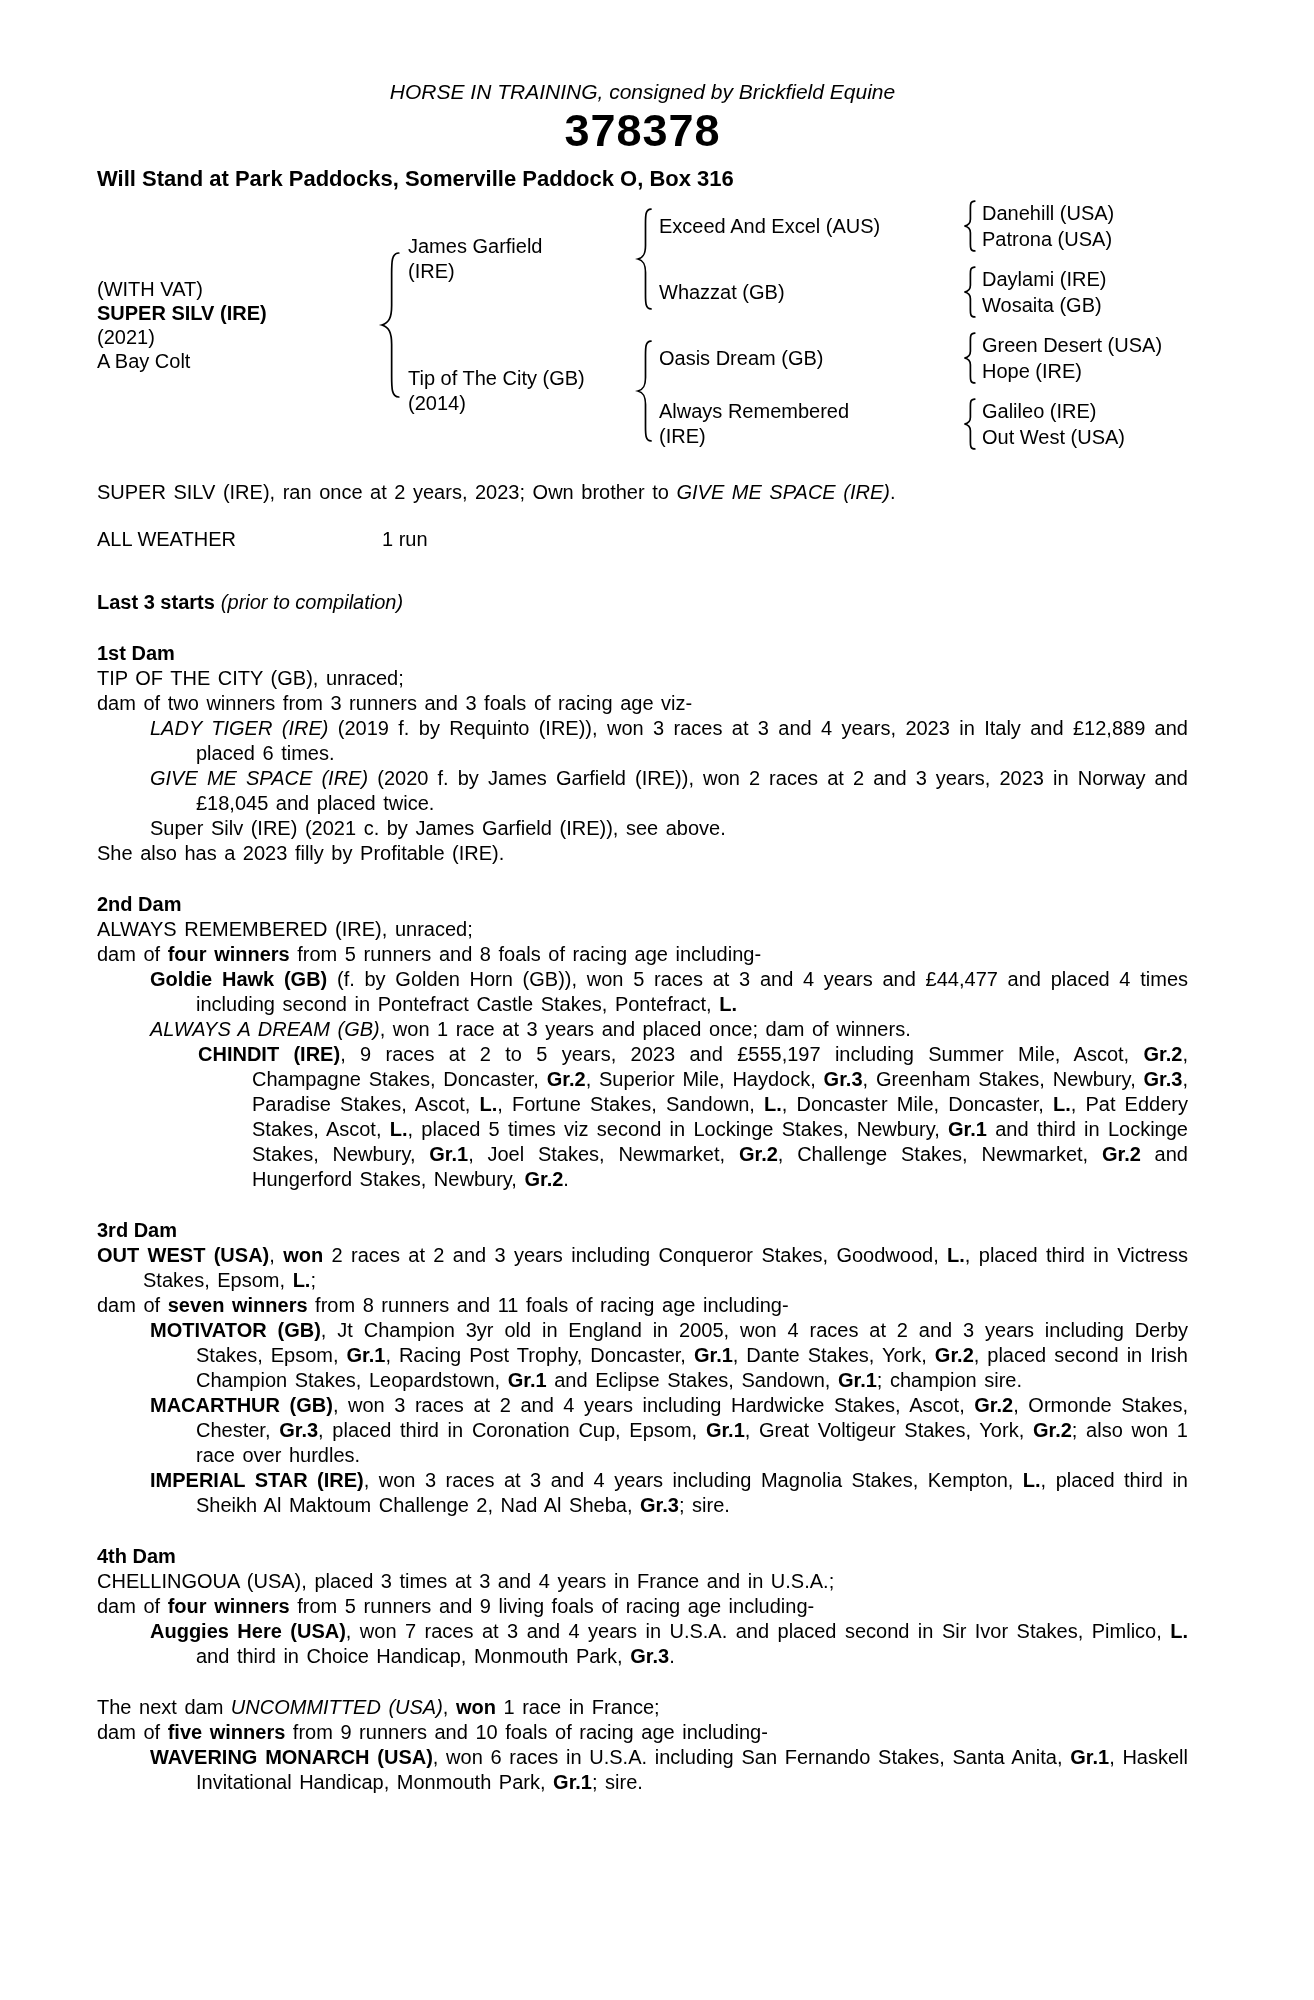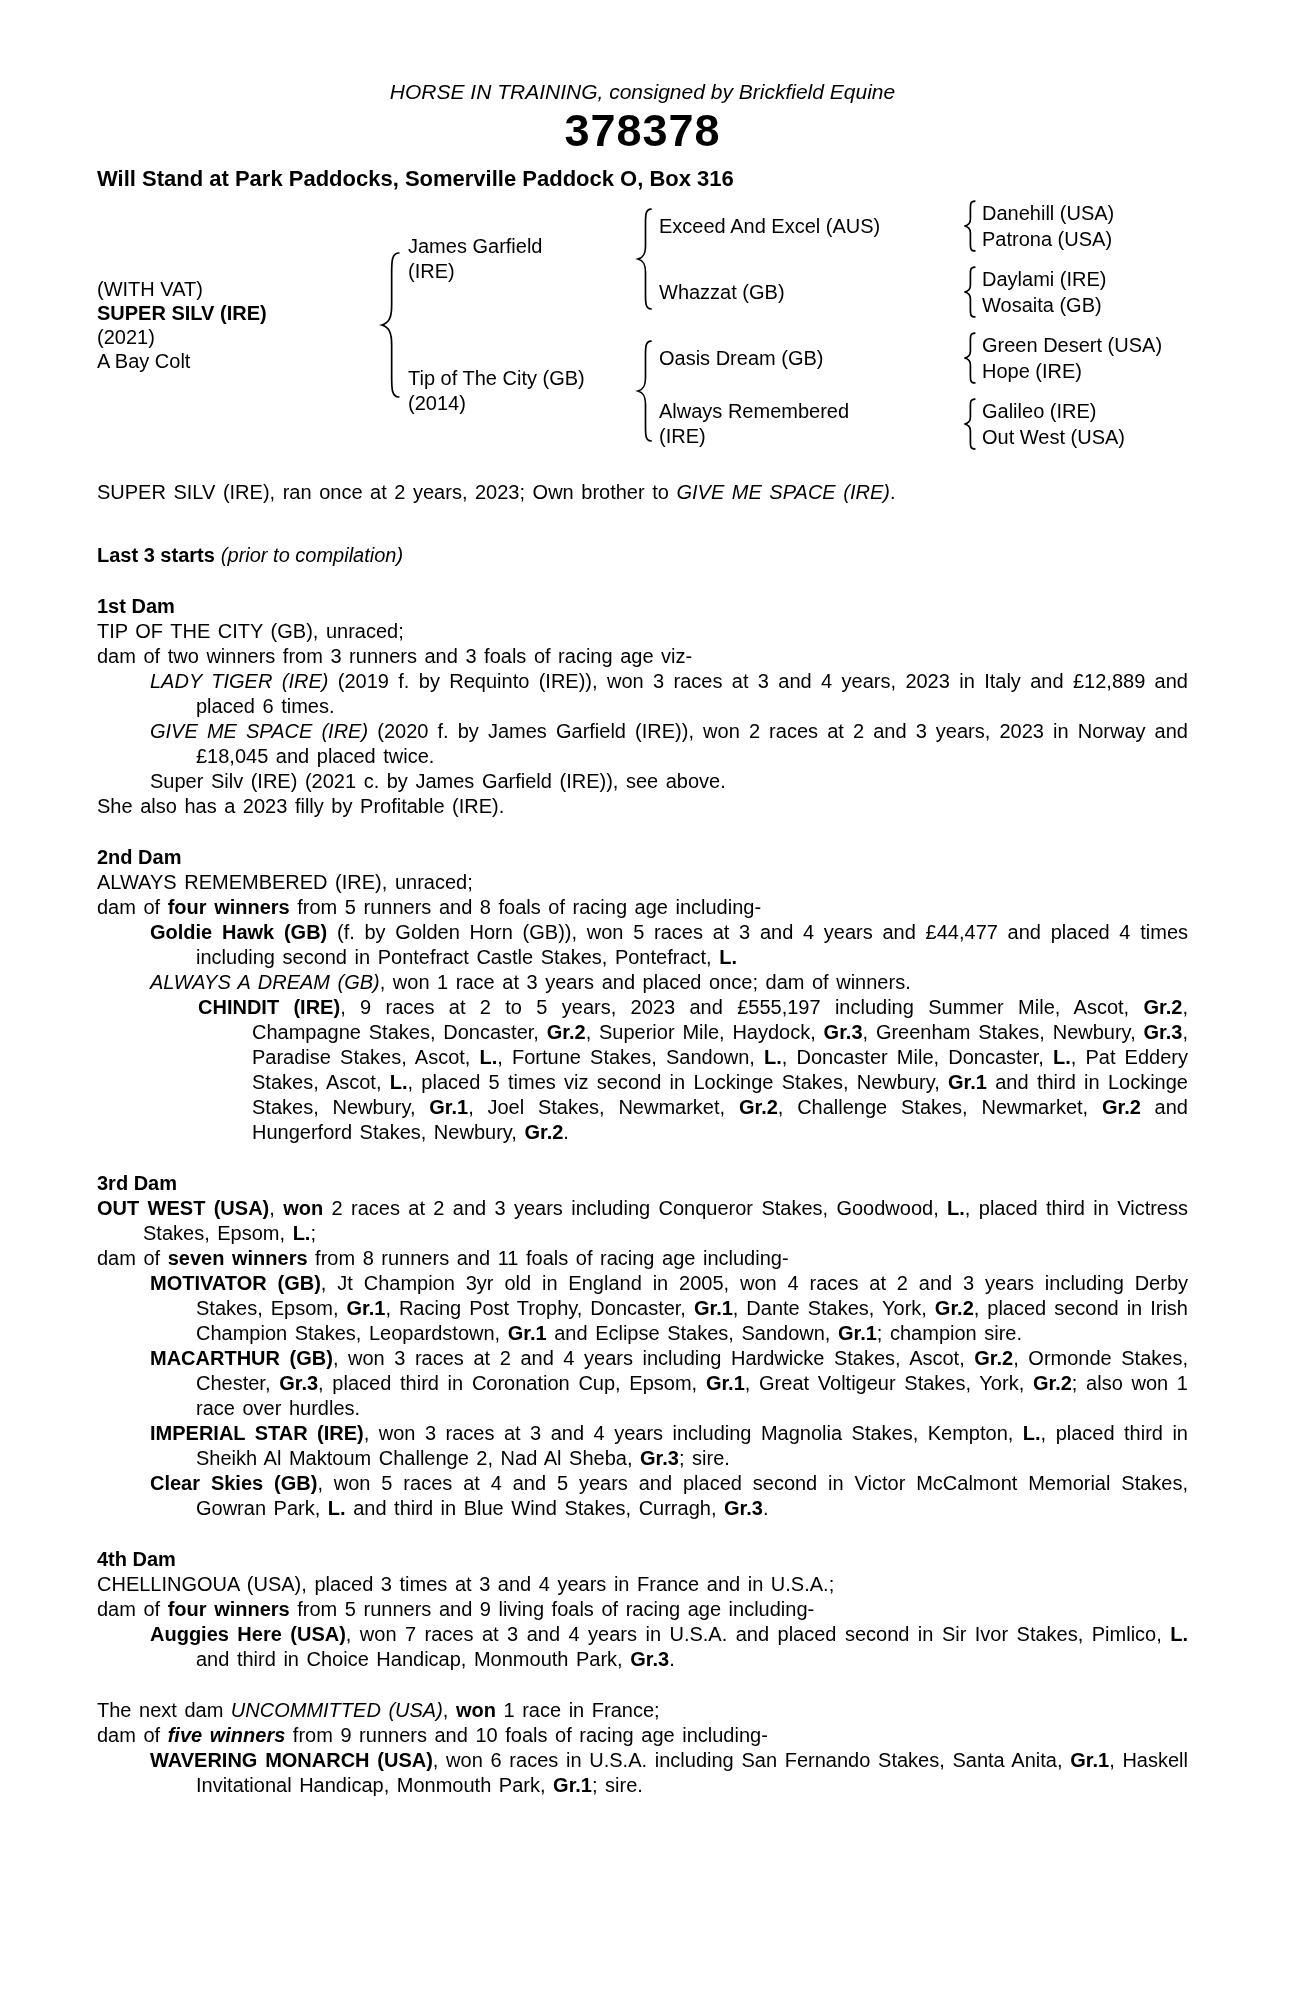--- a/index.html
+++ b/index.html
@@ -144,20 +144,23 @@
                 <div class="gen3-name">Out West (USA)</div>
               </div>
             </div>
           </div>
         </div>
       </div>
     </div>
 
   <p class="p summary" id="summary"><span>SUPER SILV (IRE), ran once at 2 years, 2023; Own brother to </span><span style="font-style: italic;">GIVE ME SPACE (IRE)</span><span>.</span></p>
 
+  <div class="stats-row">
+    <span class="stats-surface">ALL WEATHER</span><span>1 run</span>
+  </div>
 
   <div class="last3">
     <span class="b">Last 3 starts</span><span class="last3-sub">(prior to compilation)</span>
   </div>
 
 
   <div id="sections">
       <p class="dam-head">1st Dam</p>
       <p class="p"><span>TIP OF THE CITY (GB), unraced;</span></p>
       <p class="p"><span>dam of </span><span style="font-weight: 400;">two winners</span><span> from 3 runners and 3 foals of racing age viz-</span></p>
@@ -170,23 +173,22 @@
       <p class="p"><span>dam of </span><span style="font-weight: 700;">four winners</span><span> from 5 runners and 8 foals of racing age including-</span></p>
       <p class="p ind1 hang1"><span style="font-weight: 700;">Goldie Hawk (GB)</span><span> (f. by Golden Horn (GB)), won 5 races at 3 and 4 years and £44,477 and placed 4 times including second in Pontefract Castle Stakes, Pontefract, </span><span style="font-weight: 700;">L.</span></p>
       <p class="p ind1 hang1"><span style="font-style: italic;">ALWAYS A DREAM (GB)</span><span>, won 1 race at 3 years and placed once; dam of winners.</span></p>
       <p class="p ind2 hang2"><span style="font-weight: 700;">CHINDIT (IRE)</span><span>, 9 races at 2 to 5 years, 2023 and £555,197 including Summer Mile, Ascot, </span><span style="font-weight: 700;">Gr.2</span><span>, Champagne Stakes, Doncaster, </span><span style="font-weight: 700;">Gr.2</span><span>, Superior Mile, Haydock, </span><span style="font-weight: 700;">Gr.3</span><span>, Greenham Stakes, Newbury, </span><span style="font-weight: 700;">Gr.3</span><span>, Paradise Stakes, Ascot, </span><span style="font-weight: 700;">L.</span><span>, Fortune Stakes, Sandown, </span><span style="font-weight: 700;">L.</span><span>, Doncaster Mile, Doncaster, </span><span style="font-weight: 700;">L.</span><span>, Pat Eddery Stakes, Ascot, </span><span style="font-weight: 700;">L.</span><span>, placed 5 times viz second in Lockinge Stakes, Newbury, </span><span style="font-weight: 700;">Gr.1</span><span> and third in Lockinge Stakes, Newbury, </span><span style="font-weight: 700;">Gr.1</span><span>, Joel Stakes, Newmarket, </span><span style="font-weight: 700;">Gr.2</span><span>, Challenge Stakes, Newmarket, </span><span style="font-weight: 700;">Gr.2</span><span> and Hungerford Stakes, Newbury, </span><span style="font-weight: 700;">Gr.2</span><span>.</span></p>
       <p class="dam-head">3rd Dam</p>
       <p class="p hang1"><span style="font-weight: 700;">OUT WEST (USA)</span><span>, </span><span style="font-weight: 700;">won</span><span> 2 races at 2 and 3 years including Conqueror Stakes, Goodwood, </span><span style="font-weight: 700;">L.</span><span>, placed third in Victress Stakes, Epsom, </span><span style="font-weight: 700;">L.</span><span>;</span></p>
       <p class="p"><span>dam of </span><span style="font-weight: 700;">seven winners</span><span> from 8 runners and 11 foals of racing age including-</span></p>
       <p class="p ind1 hang1"><span style="font-weight: 700;">MOTIVATOR (GB)</span><span>, Jt Champion 3yr old in England in 2005, won 4 races at 2 and 3 years including Derby Stakes, Epsom, </span><span style="font-weight: 700;">Gr.1</span><span>, Racing Post Trophy, Doncaster, </span><span style="font-weight: 700;">Gr.1</span><span>, Dante Stakes, York, </span><span style="font-weight: 700;">Gr.2</span><span>, placed second in Irish Champion Stakes, Leopardstown, </span><span style="font-weight: 700;">Gr.1</span><span> and Eclipse Stakes, Sandown, </span><span style="font-weight: 700;">Gr.1</span><span>; champion sire.</span></p>
       <p class="p ind1 hang1"><span style="font-weight: 700;">MACARTHUR (GB)</span><span>, won 3 races at 2 and 4 years including Hardwicke Stakes, Ascot, </span><span style="font-weight: 700;">Gr.2</span><span>, Ormonde Stakes, Chester, </span><span style="font-weight: 700;">Gr.3</span><span>, placed third in Coronation Cup, Epsom, </span><span style="font-weight: 700;">Gr.1</span><span>, Great Voltigeur Stakes, York, </span><span style="font-weight: 700;">Gr.2</span><span>; also won 1 race over hurdles.</span></p>
       <p class="p ind1 hang1"><span style="font-weight: 700;">IMPERIAL STAR (IRE)</span><span>, won 3 races at 3 and 4 years including Magnolia Stakes, Kempton, </span><span style="font-weight: 700;">L.</span><span>, placed third in Sheikh Al Maktoum Challenge 2, Nad Al Sheba, </span><span style="font-weight: 700;">Gr.3</span><span>; sire.</span></p>
-      <p class="p ind1 hang1"><span style="font-weight: 700;">Clear Skies (GB)</span><span>, won 5 races at 4 and 5 years and placed second in Victor McCalmont Memorial Stakes, Gowran Park, </span><span style="font-weight: 700;">L.</span><span> and third in Blue Wind Stakes, Curragh, </span><span style="font-weight: 700;">Gr.3</span><span>.</span></p>
       <p class="dam-head">4th Dam</p>
       <p class="p"><span>CHELLINGOUA (USA), placed 3 times at 3 and 4 years in France and in U.S.A.;</span></p>
       <p class="p"><span>dam of </span><span style="font-weight: 700;">four winners</span><span> from 5 runners and 9 living foals of racing age including-</span></p>
       <p class="p ind1 hang1"><span style="font-weight: 700;">Auggies Here (USA)</span><span>, won 7 races at 3 and 4 years in U.S.A. and placed second in Sir Ivor Stakes, Pimlico, </span><span style="font-weight: 700;">L.</span><span> and third in Choice Handicap, Monmouth Park, </span><span style="font-weight: 700;">Gr.3</span><span>.</span></p>
       <p class="p tail-gap"><span>The next dam </span><span style="font-style: italic;">UNCOMMITTED (USA)</span><span>, </span><span style="font-weight: 700;">won</span><span> 1 race in France;</span></p>
-      <p class="p"><span>dam of </span><span style="font-weight: 700; font-style: italic;">five winners</span><span> from 9 runners and 10 foals of racing age including-</span></p>
+      <p class="p"><span>dam of </span><span style="font-weight: 700;">five winners</span><span> from 9 runners and 10 foals of racing age including-</span></p>
       <p class="p ind1 hang1"><span style="font-weight: 700;">WAVERING MONARCH (USA)</span><span>, won 6 races in U.S.A. including San Fernando Stakes, Santa Anita, </span><span style="font-weight: 700;">Gr.1</span><span>, Haskell Invitational Handicap, Monmouth Park, </span><span style="font-weight: 700;">Gr.1</span><span>; sire.</span></p>
     </div>
 
 </div>
 
 </body></html>

